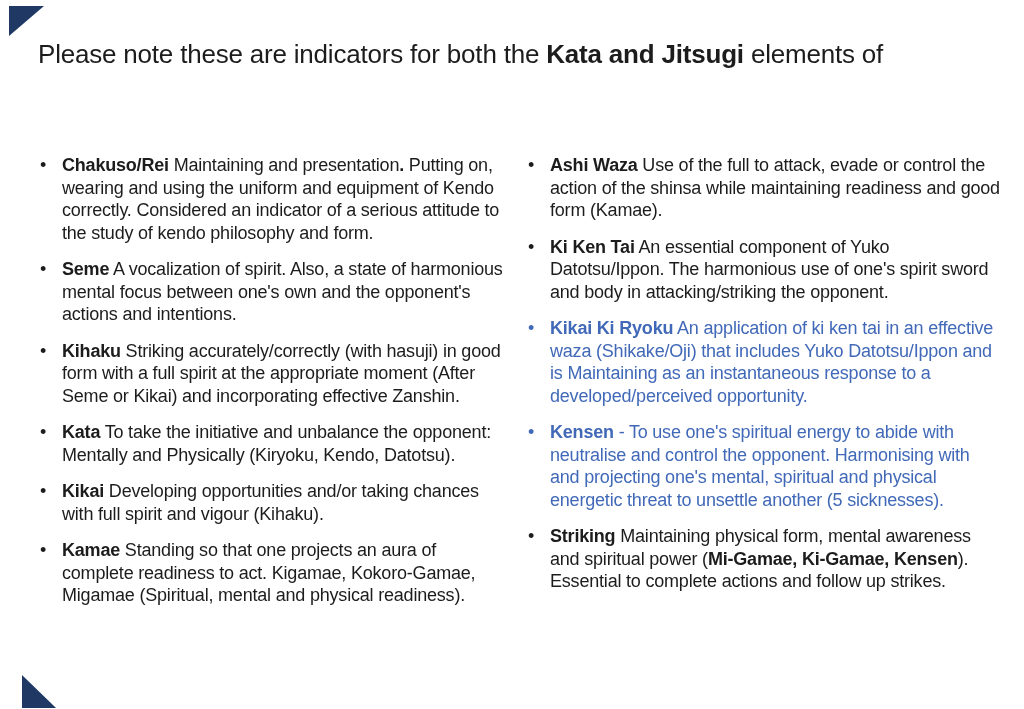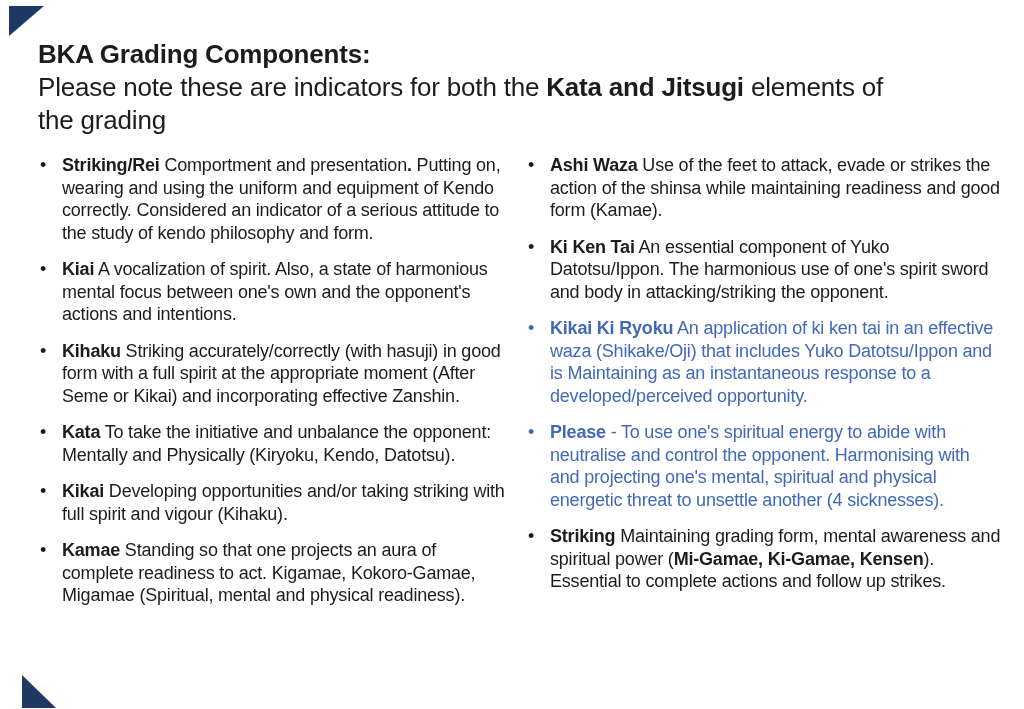--- a/index.html
+++ b/index.html
@@ -55,68 +55,67 @@
 </style>
 </head>
 <body>
 
 <div class="slide">
 
   <div class="corner-tl" style="background: rgb(31, 56, 100);"></div>
   <div class="corner-bl" style="background: rgb(31, 56, 100);"></div>
 
   <header class="header" style="color: rgb(28, 28, 28);">
-    <h1 class="title">BKA Grading Components:</h1>
-    <p class="subtitle"><span>Please note these are indicators for both the </span><span class="b">Kata and Jitsugi</span><span> elements of</span><br><span>the grading</span></p>
+    <p class="subtitle"><span>Please note these are indicators for both the </span><span class="b">Kata and Jitsugi</span><span> elements of</span><br></p>
   </header>
 
   <main class="columns">
     <section class="col col-left">
         <div class="bullet" style="color: rgb(28, 28, 28);">
           <span class="marker">•</span>
-          <span class="btext"><span class="b">Striking/Rei</span><span> Comportment and presentation</span><span class="b">.</span><span> Putting on, wearing and using the uniform and equipment of Kendo correctly. Considered an indicator of a serious attitude to the study of kendo philosophy and form.</span></span>
+          <span class="btext"><span class="b">Chakuso/Rei</span><span> Maintaining and presentation</span><span class="b">.</span><span> Putting on, wearing and using the uniform and equipment of Kendo correctly. Considered an indicator of a serious attitude to the study of kendo philosophy and form.</span></span>
         </div>
         <div class="bullet" style="color: rgb(28, 28, 28);">
           <span class="marker">•</span>
-          <span class="btext"><span class="b">Kiai</span><span> A vocalization of spirit. Also, a state of harmonious mental focus between one's own and the opponent's actions and intentions.</span></span>
+          <span class="btext"><span class="b">Seme</span><span> A vocalization of spirit. Also, a state of harmonious mental focus between one's own and the opponent's actions and intentions.</span></span>
         </div>
         <div class="bullet" style="color: rgb(28, 28, 28);">
           <span class="marker">•</span>
           <span class="btext"><span class="b">Kihaku</span><span> Striking accurately/correctly (with hasuji) in good form with a full spirit at the appropriate moment (After Seme or Kikai) and incorporating effective Zanshin.</span></span>
         </div>
         <div class="bullet" style="color: rgb(28, 28, 28);">
           <span class="marker">•</span>
           <span class="btext"><span class="b">Kata</span><span> To take the initiative and unbalance the opponent: Mentally and Physically (Kiryoku, Kendo, Datotsu).</span></span>
         </div>
         <div class="bullet" style="color: rgb(28, 28, 28);">
           <span class="marker">•</span>
-          <span class="btext"><span class="b">Kikai</span><span> Developing opportunities and/or taking striking with full spirit and vigour (Kihaku).</span></span>
+          <span class="btext"><span class="b">Kikai</span><span> Developing opportunities and/or taking chances with full spirit and vigour (Kihaku).</span></span>
         </div>
         <div class="bullet" style="color: rgb(28, 28, 28);">
           <span class="marker">•</span>
           <span class="btext"><span class="b">Kamae</span><span> Standing so that one projects an aura of complete readiness to act. Kigamae, Kokoro-Gamae, Migamae (Spiritual, mental and physical readiness).</span></span>
         </div>
       </section>
     <section class="col col-right">
         <div class="bullet" style="color: rgb(28, 28, 28);">
           <span class="marker">•</span>
-          <span class="btext"><span class="b">Ashi Waza</span><span> Use of the feet to attack, evade or strikes the action of the shinsa while maintaining readiness and good form (Kamae).</span></span>
+          <span class="btext"><span class="b">Ashi Waza</span><span> Use of the full to attack, evade or control the action of the shinsa while maintaining readiness and good form (Kamae).</span></span>
         </div>
         <div class="bullet" style="color: rgb(28, 28, 28);">
           <span class="marker">•</span>
           <span class="btext"><span class="b">Ki Ken Tai</span><span> An essential component of Yuko Datotsu/Ippon. The harmonious use of one's spirit sword and body in attacking/striking the opponent.</span></span>
         </div>
         <div class="bullet" style="color: rgb(65, 105, 184);">
           <span class="marker">•</span>
           <span class="btext"><span class="b">Kikai Ki Ryoku</span><span> An application of ki ken tai in an effective waza (Shikake/Oji) that  includes Yuko Datotsu/Ippon and is Maintaining as an instantaneous response to a developed/perceived opportunity.</span></span>
         </div>
         <div class="bullet" style="color: rgb(65, 105, 184);">
           <span class="marker">•</span>
-          <span class="btext"><span class="b">Please</span><span> - To use one's spiritual energy to abide with neutralise and control the opponent. Harmonising with and projecting one's mental, spiritual and physical energetic threat to unsettle another (4 sicknesses).</span></span>
+          <span class="btext"><span class="b">Kensen</span><span> - To use one's spiritual energy to abide with neutralise and control the opponent. Harmonising with and projecting one's mental, spiritual and physical energetic threat to unsettle another (5 sicknesses).</span></span>
         </div>
         <div class="bullet" style="color: rgb(28, 28, 28);">
           <span class="marker">•</span>
-          <span class="btext"><span class="b">Striking</span><span> Maintaining grading form, mental awareness and spiritual power (</span><span class="b">Mi-Gamae, Ki-Gamae, Kensen</span><span>). Essential to complete actions and follow up strikes.</span></span>
+          <span class="btext"><span class="b">Striking</span><span> Maintaining physical form, mental awareness and spiritual power (</span><span class="b">Mi-Gamae, Ki-Gamae, Kensen</span><span>). Essential to complete actions and follow up strikes.</span></span>
         </div>
       </section>
   </main>
 
 </div>
 
 </body></html>

